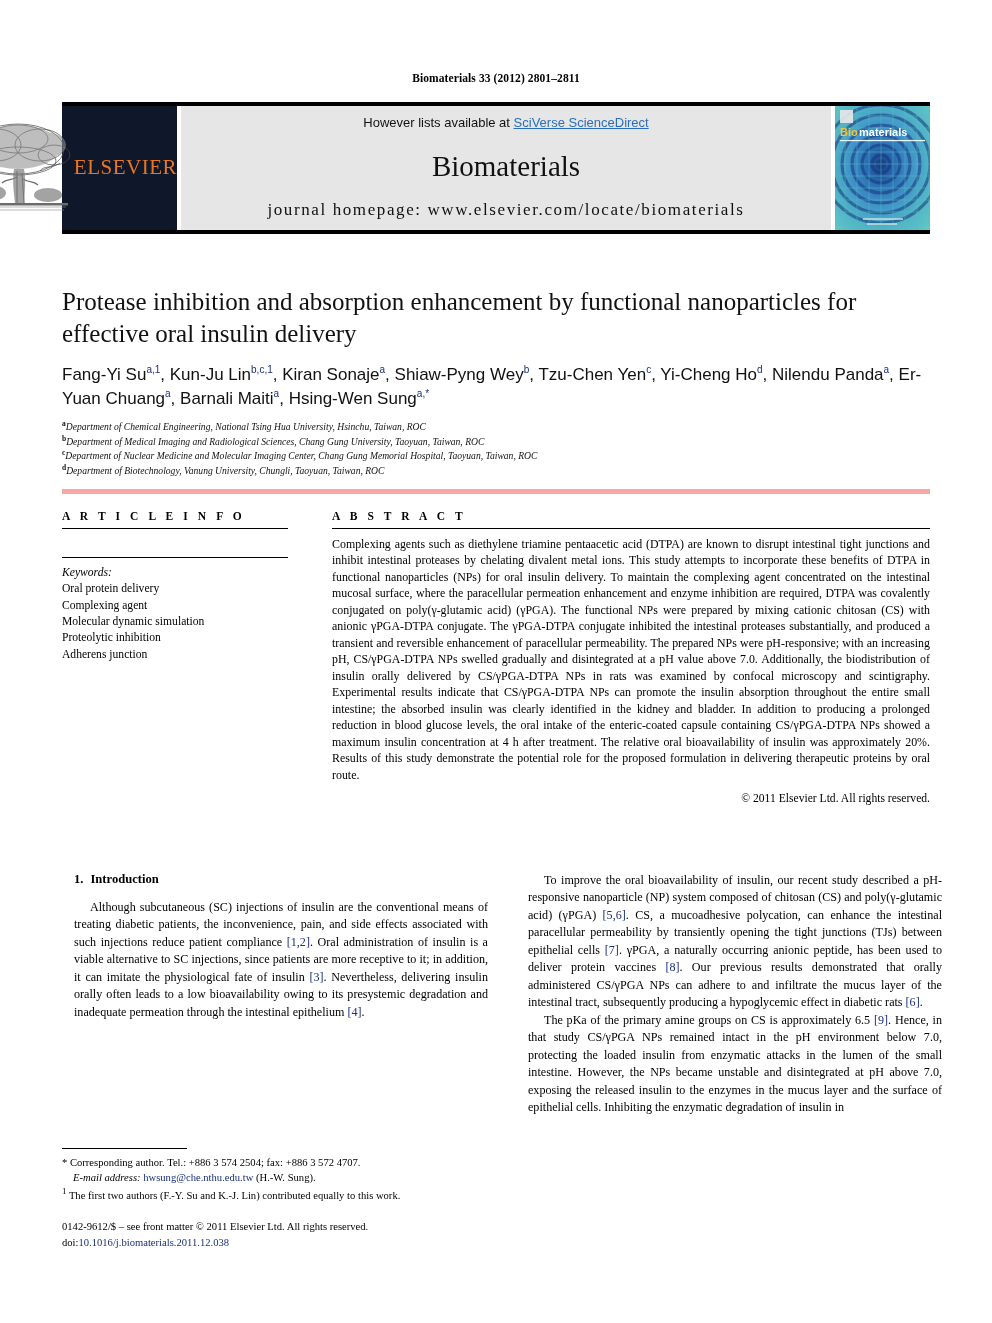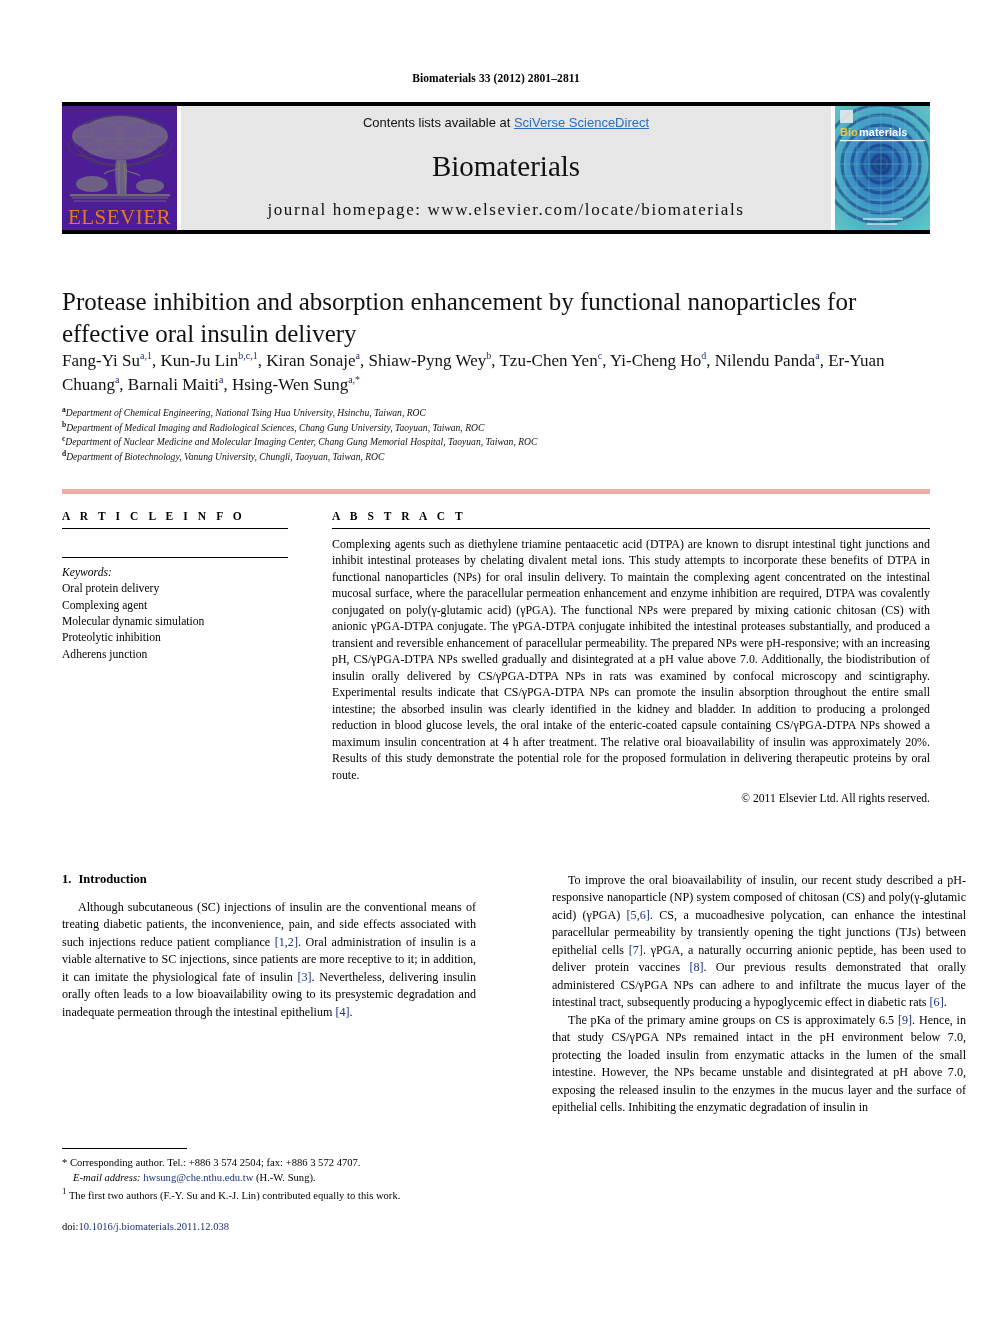--- a/index.html
+++ b/index.html
@@ -51,23 +51,22 @@
     position: relative;
     height: 124px;
     display: flex;
     align-items: stretch;
   }
 
   .elsevier-block {
     width: 115px;
     flex: 0 0 115px;
     position: relative;
-    background: #4c1d95;
+    background: #0f172a;
     display: flex;
-    flex-direction: column;
     justify-content: flex-end;
     align-items: center;
     padding-bottom: 2px;
     box-sizing: border-box;
   }
   .tree-svg { display:block; }
   .elsevier-word {
     font-family: "Liberation Serif", serif;
     font-size: 21px;
     letter-spacing: 0.5px;
@@ -127,23 +126,24 @@
   }
   .article-title {
     font-family: "Liberation Serif", serif;
     font-size: 25px;
     line-height: 1.26;
     font-weight: normal;
     margin: 0;
     color: #111;
   }
   .authors {
-    font-family: Liberation Serif, serif;
+    font-family: Liberation Sans, sans-serif;
     font-size: 17px;
     line-height: 1.42;
+    margin-top: 14px;
     color: #111;
   }
   .authors sup {
     font-size: 10px;
     color: #1a2f7a;
     vertical-align: super;
     line-height: 0;
   }
   .affiliations {
     margin-top: 9px;
@@ -213,25 +213,24 @@
   .copyright {
     margin-top: 9px;
     text-align: right;
     font-family: "Liberation Serif", serif;
     font-size: 11.6px;
   }
 
   
   .body-cols {
     position: absolute;
-    left: 62px;
+    left: 74px;
     top: 872px;
     width: 868px;
     display: flex;
-    gap: 36px;
   }
   .bcol {
     width: 414px;
     flex: 0 0 414px;
   }
   .bcol.right { margin-left: 40px; }
   .h1 {
     font-family: "Liberation Serif", serif;
     font-weight: bold;
     font-size: 12.6px;
@@ -331,21 +330,21 @@
               <path d="M8 88 h96"></path>
               <path d="M10 91 h92"></path>
             </g>
           </svg>
         </span>
         <span class="elsevier-word">ELSEVIER</span>
       </div>
 
       <div class="banner">
         <div class="contents-line">
-          <span>Contents lists available at </span><a class="sd-link" href="#">SciVerse ScienceDirect</a>
+          <span>However lists available at </span><a class="sd-link" href="#">SciVerse ScienceDirect</a>
         </div>
         <div class="journal-name">Biomaterials</div>
         <div class="homepage-line">journal homepage: www.elsevier.com/locate/biomaterials</div>
       </div>
 
       <div class="cover-block">
         <svg class="cover-canvas" width="95" height="124" viewBox="0 0 95 124" aria-hidden="true">
           <defs>
             <radialGradient id="cg" cx="48%" cy="48%" r="72%">
               <stop offset="0%" stop-color="#1b3f86"></stop>
@@ -447,18 +446,19 @@
       <a class="link-blue" href="#">hwsung@che.nthu.edu.tw</a>
       <span>(H.-W. Sung).</span>
     </p>
     <p class="fn">
       <sup>1</sup>
       <span>The first two authors (F.-Y. Su and K.-J. Lin) contributed equally to this work.</span>
     </p>
   </div>
 
   <div class="imprint">
+    <div>0142-9612/$ – see front matter © 2011 Elsevier Ltd. All rights reserved.</div>
     <div>
       <span>doi:</span><a class="link-blue" href="#">10.1016/j.biomaterials.2011.12.038</a>
     </div>
   </div>
 
 </div>
 
 </body></html>

